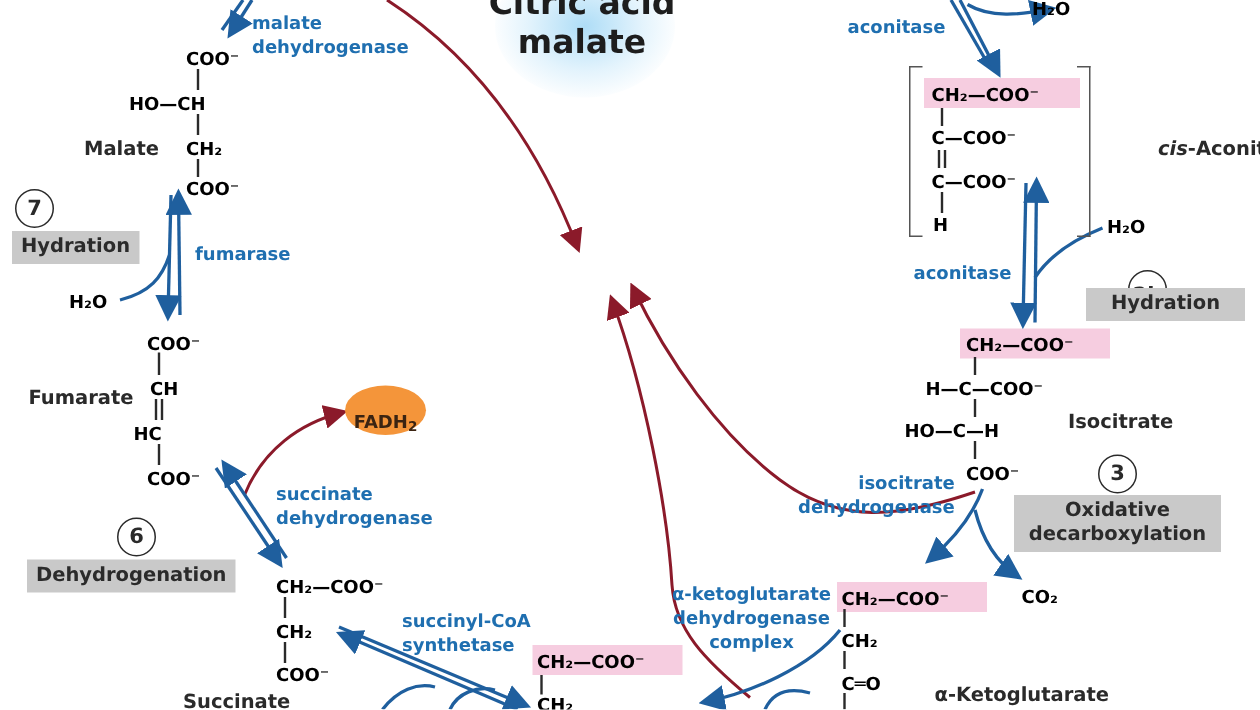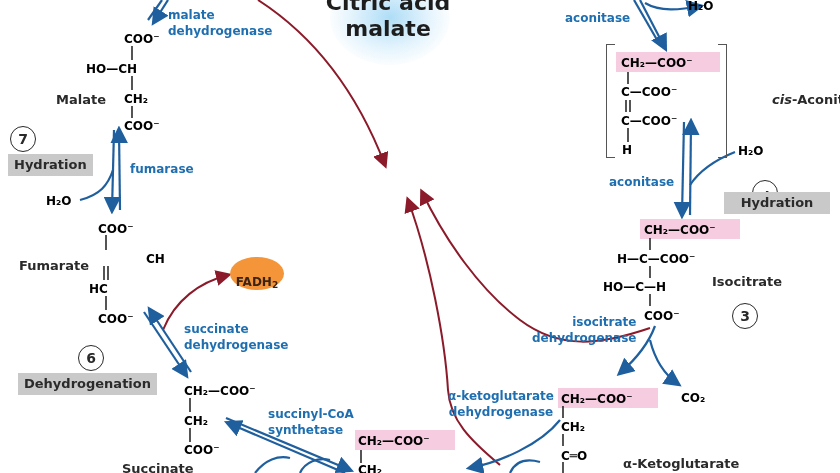--- a/index.html
+++ b/index.html
@@ -122,53 +122,58 @@
   <div class="step-label" style="left:18px;top:373px;">Dehydrogenation</div>
 
   <div class="step-num" style="left:752px;top:180px;align-items:flex-end;">
       <span>2b</span>
     </div>
   <div class="step-label" style="left:724px;top:192px;width:94px;">Hydration</div>
 
   <div class="step-num" style="left:732px;top:303px;">
       <span>3</span>
     </div>
+  <div class="step-label" style="left:676px;top:330px;width:126px;">
+    <div>Oxidative</div>
+    <div>decarboxylation</div>
+  </div>
 
   <div class="t enz" style="left:168px;top:7px;">
     <div>malate</div>
       <div>dehydrogenase</div>
   </div>
   <div class="t enz" style="left:130px;top:161px;">fumarase</div>
   <div class="t enz" style="left:184px;top:321px;">
     <div>succinate</div>
       <div>dehydrogenase</div>
   </div>
   <div class="t enz" style="left:268px;top:406px;text-align:left;">
     <div>succinyl-CoA</div>
       <div>synthetase</div>
   </div>
   <div class="t enz" style="left:448px;top:388px;text-align:center;">
     <div>α-ketoglutarate</div>
       <div>dehydrogenase</div>
+      <div>complex</div>
   </div>
   <div class="t enz" style="left:532px;top:314px;text-align:right;">
     <div>isocitrate</div>
       <div>dehydrogenase</div>
   </div>
   <div class="t enz" style="left:565px;top:10px;">aconitase</div>
   <div class="t enz" style="left:609px;top:174px;">aconitase</div>
 
   <div class="t chem" style="left:124px;top:33px;">COO⁻</div>
   <div class="t chem" style="left:86px;top:63px;">HO—CH</div>
   <div class="t chem" style="left:124px;top:93px;">CH₂</div>
   <div class="t chem" style="left:124px;top:120px;">COO⁻</div>
   <div class="t name" style="left:56px;top:93px;">Malate</div>
 
   <div class="t chem" style="left:98px;top:223px;">COO⁻</div>
-  <div class="t chem" style="left:100px;top:253px;margin-left:46px;">CH</div>
+  <div class="t chem" style="left:100px;top:253px;">CH</div>
   <div class="t chem" style="left:89px;top:283px;">HC</div>
   <div class="t chem" style="left:98px;top:313px;">COO⁻</div>
   <div class="t name" style="left:19px;top:259px;">Fumarate</div>
 
   <div class="t chem" style="left:184px;top:385px;">CH₂—COO⁻</div>
   <div class="t chem" style="left:184px;top:415px;">CH₂</div>
   <div class="t chem" style="left:184px;top:444px;">COO⁻</div>
   <div class="t name" style="left:122px;top:462px;">Succinate</div>
 
   <div class="t chem" style="left:358px;top:435px;">CH₂—COO⁻</div>

